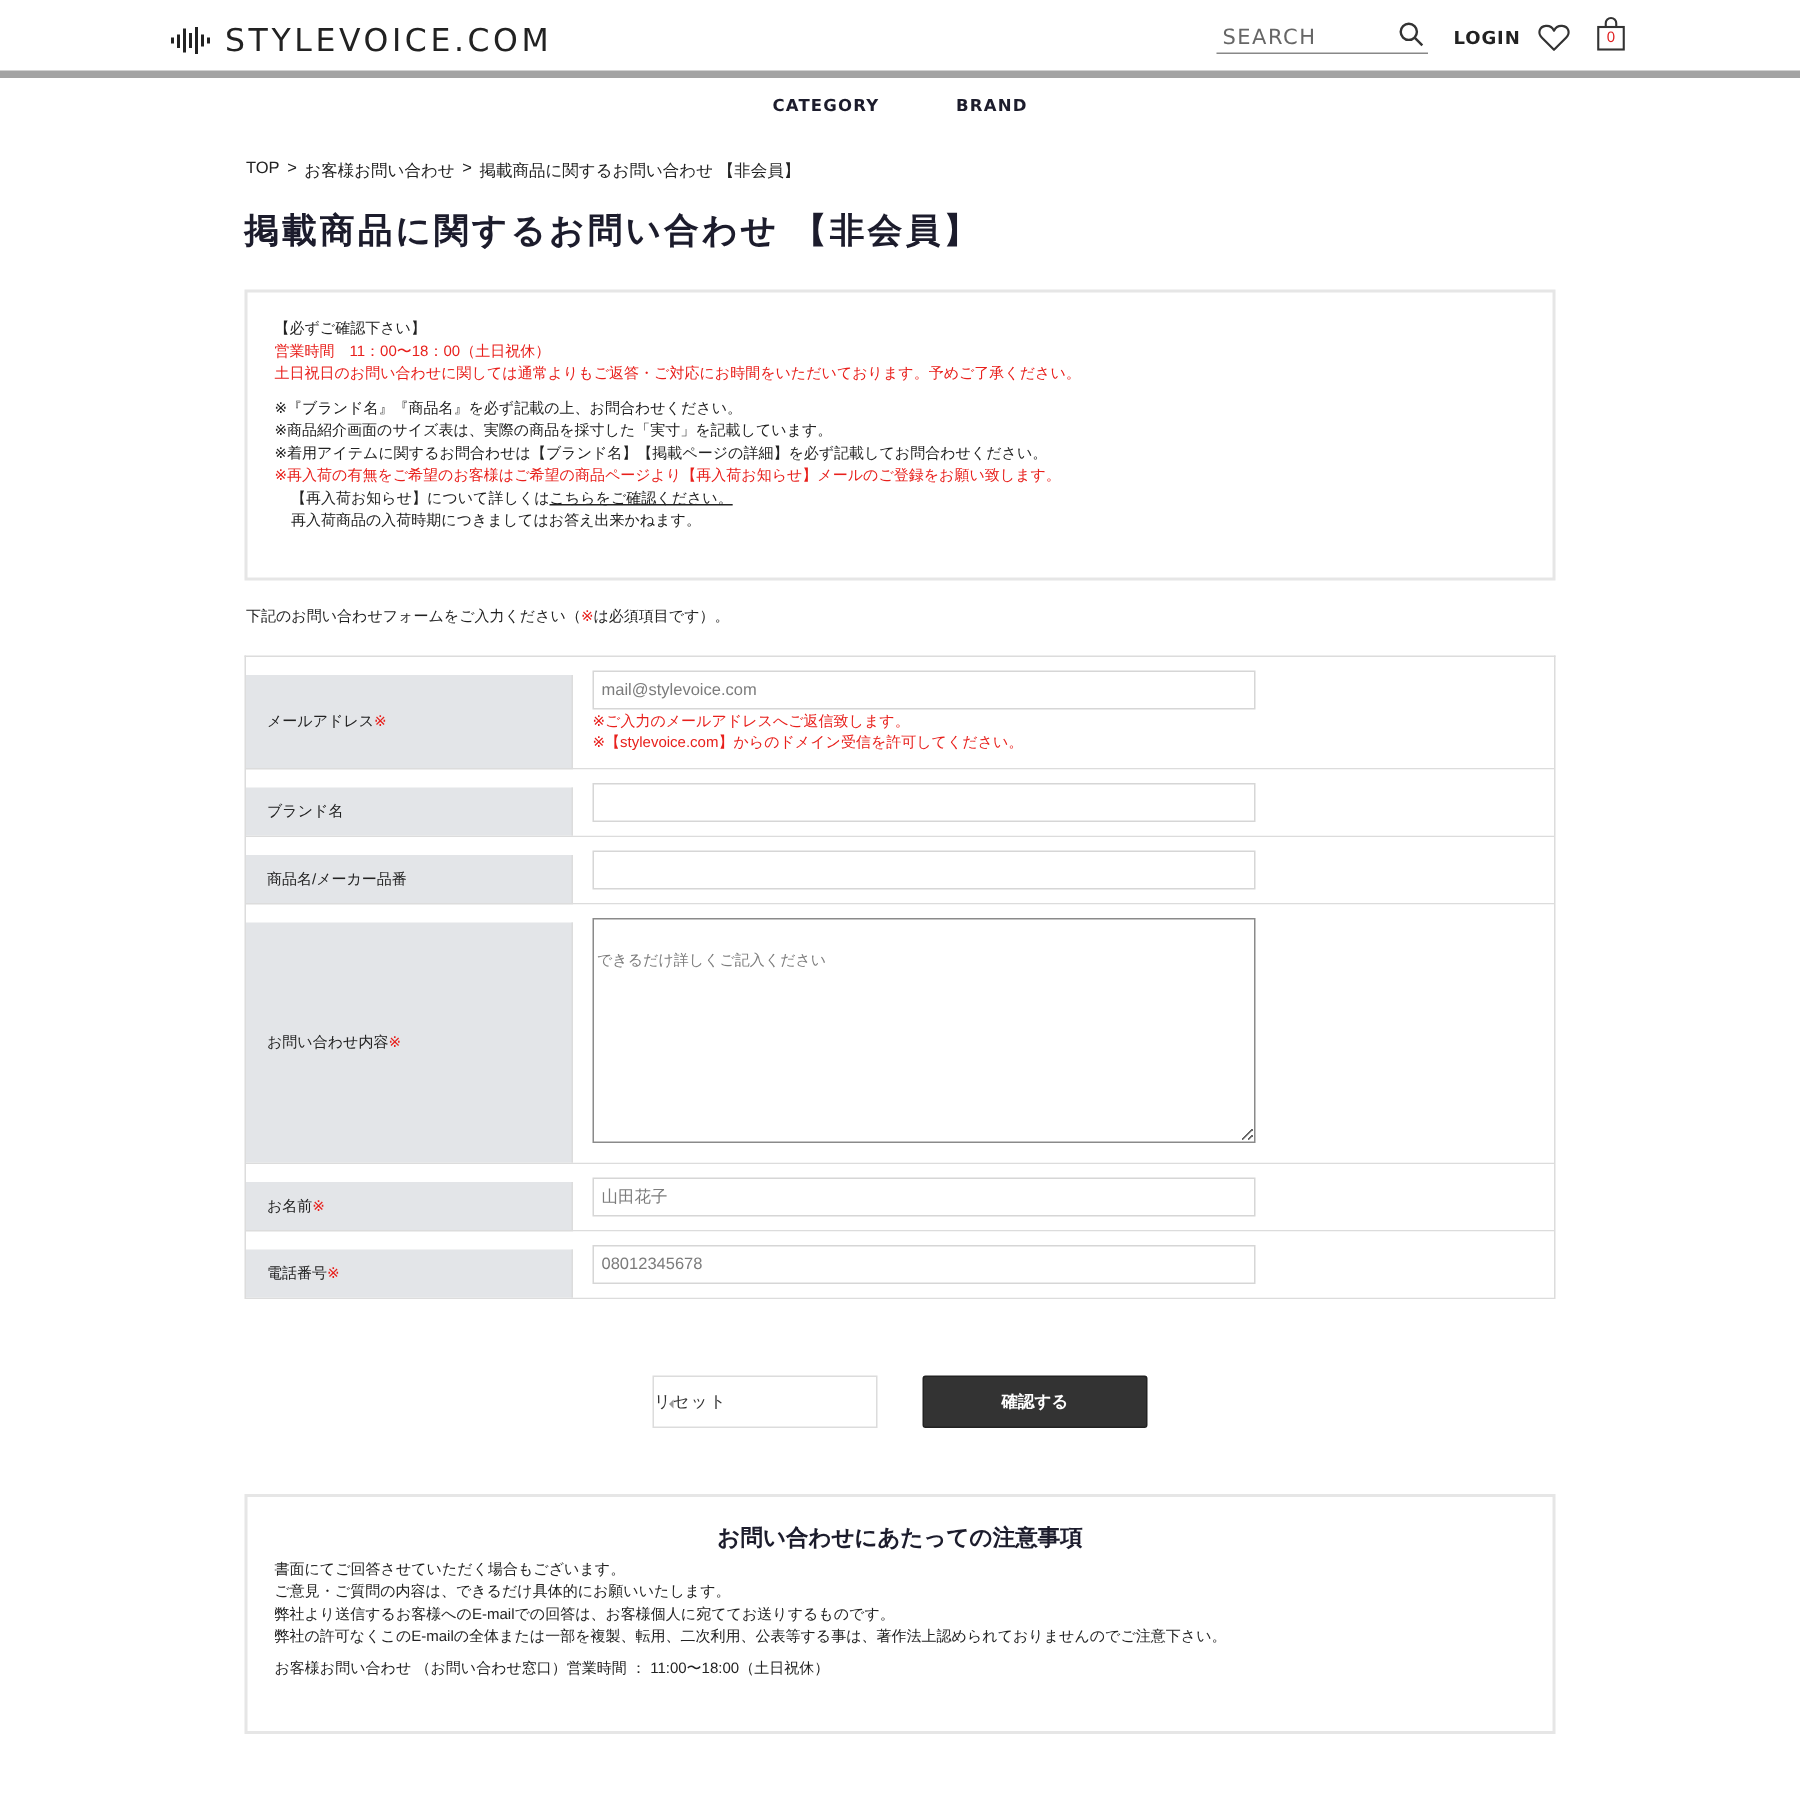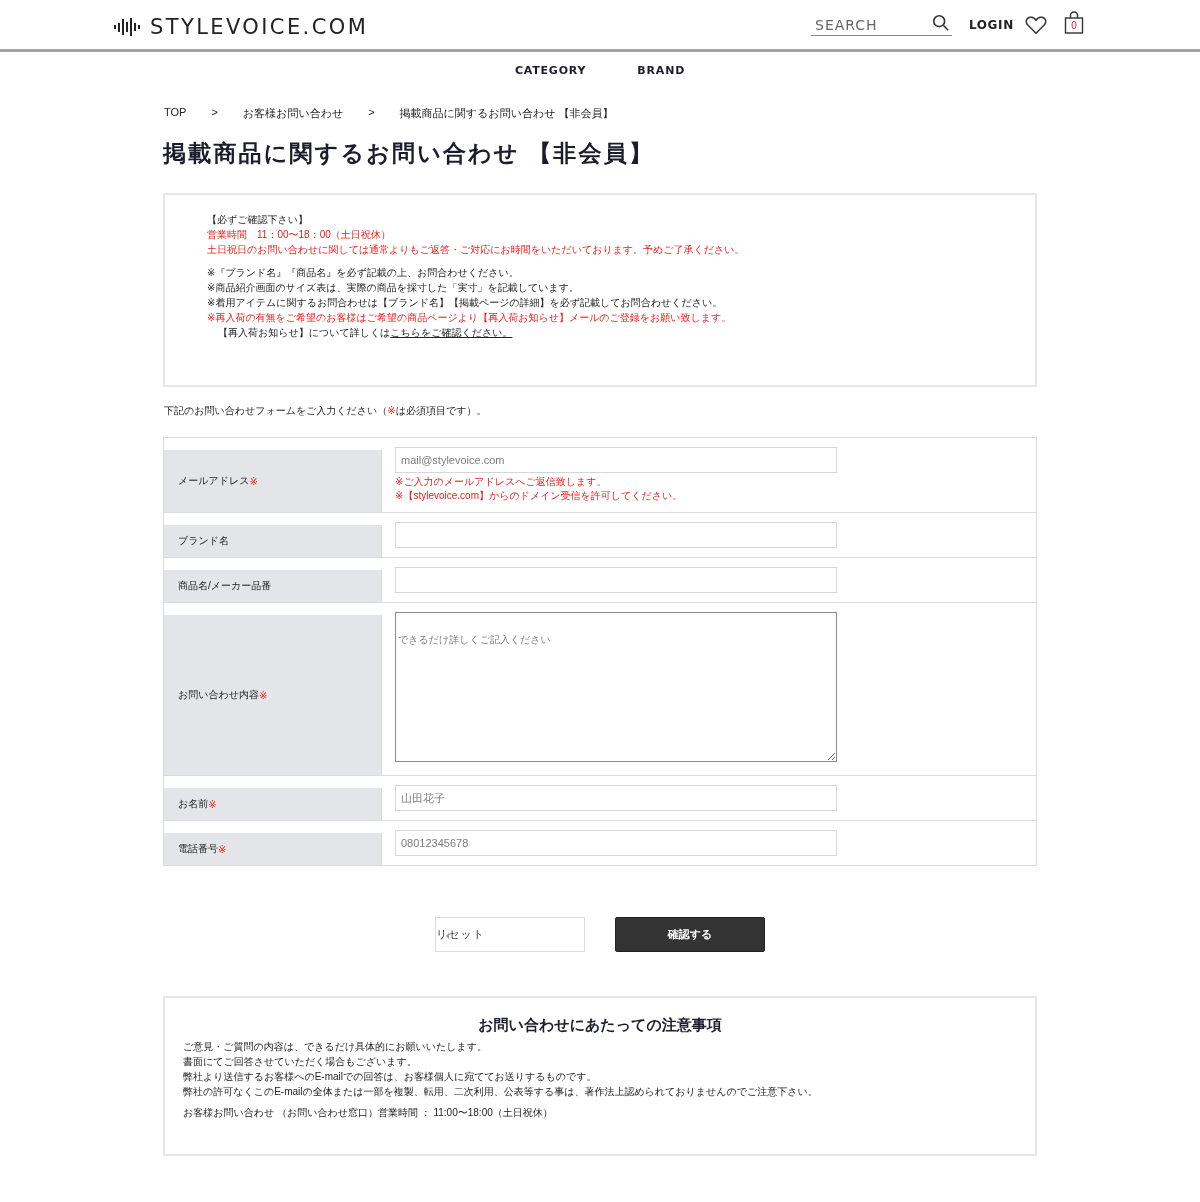--- a/index.html
+++ b/index.html
@@ -1,48 +1,48 @@
 <!DOCTYPE html>
 <html><head>
   <meta charset="utf-8">
   <style>
     * { box-sizing: border-box; margin: 0; padding: 0; }
     html, body { width: 1200px; background: #ffffff; }
     body { font-family: "Liberation Sans", "DejaVu Sans", sans-serif; color: #222; font-size: 11px; position: relative; height: 1202px; overflow: hidden; }
 
     
-    .header { position: absolute; left: 0; top: 0; width: 1200px; height: 52px; border-bottom: 3px solid #a3a3a3; }
+    .header { position: absolute; left: 0; top: 0; width: 1200px; height: 52px; border-bottom: 5px solid #a3a3a3; }
     .logo { position: absolute; left: 114px; top: 13px; display: flex; align-items: center; height: 28px; }
     .logo-mark { display: flex; align-items: center; gap: 2px; margin-right: 10px; height: 20px; }
     .logo-mark span { display: block; width: 2px; background: #222; }
     .logo-text { font-family: "DejaVu Sans", sans-serif; font-size: 21px; letter-spacing: 2.4px; color: #222; font-weight: normal; }
 
     .search { position: absolute; left: 811px; top: 13px; width: 141px; height: 23px; border-bottom: 1px solid #888; }
     .search-input { position: absolute; left: 4px; top: 4px; width: 110px; border: none; outline: none; background: transparent; font-family: "DejaVu Sans", sans-serif; font-size: 14px; letter-spacing: 1px; color: #444; }
     .search-input::placeholder { color: #666; }
     .search-icon { position: absolute; right: 2px; top: 1px; width: 18px; height: 18px; }
     .login { position: absolute; left: 969px; top: 18px; font-family: "DejaVu Sans", sans-serif; font-size: 12px; font-weight: bold; letter-spacing: 0.6px; color: #222; cursor: pointer; }
     .heart-icon { position: absolute; left: 1025px; top: 15px; width: 22px; height: 20px; cursor: pointer; }
     .cart { position: absolute; left: 1064px; top: 11px; width: 20px; height: 24px; cursor: pointer; }
     .cart-count { position: absolute; left: 0; top: 9px; width: 20px; text-align: center; font-size: 10px; color: #e02020; }
 
     
     .catnav { position: absolute; left: 0; top: 64px; width: 1200px; text-align: center; }
     .catnav a { font-family: "DejaVu Sans", sans-serif; font-size: 11px; font-weight: bold; letter-spacing: 0.8px; color: #1c1c2c; text-decoration: none; margin: 0 24px; cursor: pointer; }
 
     
-    .breadcrumb { position: absolute; left: 164px; top: 106px; font-size: 11px; color: #222; display: flex; gap: 22px; }
+    .breadcrumb { position: absolute; left: 164px; top: 106px; font-size: 11px; color: #222; display: flex; gap: 2px; }
     .breadcrumb a { color: #222; text-decoration: none; cursor: pointer; }
     .breadcrumb .sep { margin: 0 3px; }
 
     .page-title { position: absolute; left: 163px; top: 138px; font-size: 23px; font-weight: bold; color: #1c1c2c; letter-spacing: 2.2px; }
 
     
     .notice { position: absolute; left: 163px; top: 193px; width: 874px; height: 194px; border: 2px solid #e6e6e6; padding: 17px 18px; }
-    .notice p { font-size: 10px; line-height: 15px; color: #222; white-space: nowrap; margin-left: 24px; }
+    .notice p { font-size: 10px; line-height: 15px; color: #222; white-space: nowrap; }
     .notice .red { color: #e8201c; }
     .notice .gap { height: 8px; }
     .notice .indent { padding-left: 11px; }
     .notice a { color: #222; text-decoration: underline; cursor: pointer; }
 
     .form-intro { position: absolute; left: 164px; top: 404px; font-size: 10px; color: #222; }
     .form-intro .req { color: #e8201c; }
 
     
     .form-table { position: absolute; left: 163px; top: 437px; width: 874px; border: 1px solid #dcdcdc; border-bottom: none; }
@@ -125,20 +125,21 @@
 <div class="notice">
   <p>【必ずご確認下さい】</p>
   <p class="red">営業時間　11：00〜18：00（土日祝休）</p>
   <p class="red">土日祝日のお問い合わせに関しては通常よりもご返答・ご対応にお時間をいただいております。予めご了承ください。</p>
   <div class="gap"></div>
   <p>※『ブランド名』『商品名』を必ず記載の上、お問合わせください。</p>
   <p>※商品紹介画面のサイズ表は、実際の商品を採寸した「実寸」を記載しています。</p>
   <p>※着用アイテムに関するお問合わせは【ブランド名】【掲載ページの詳細】を必ず記載してお問合わせください。</p>
   <p class="red">※再入荷の有無をご希望のお客様はご希望の商品ページより【再入荷お知らせ】メールのご登録をお願い致します。</p>
   <p class="indent"><span>【再入荷お知らせ】について詳しくは</span><a>こちらをご確認ください。</a></p>
+  <p class="indent">再入荷商品の入荷時期につきましてはお答え出来かねます。</p>
 </div>
 
 <p class="form-intro"><span>下記のお問い合わせフォームをご入力ください（</span><span class="req">※</span><span>は必須項目です）。</span></p>
 
 <div class="form-table">
   <div class="row" style="height:75px">
     <div class="label">
         <span>メールアドレス</span>
         <span class="req">※</span>
       </div>
@@ -196,19 +197,19 @@
 <button class="btn-reset">
   <span class="arrow"></span>
   <span>リセット</span>
 </button>
 <button class="btn-confirm">
   <span>確認する</span>
 </button>
 
 <div class="notes">
   <h2>お問い合わせにあたっての注意事項</h2>
+  <p>書面にてご回答させていただく場合もございます。</p>
   <p>ご意見・ご質問の内容は、できるだけ具体的にお願いいたします。</p>
-  <p>書面にてご回答させていただく場合もございます。</p>
   <p>弊社より送信するお客様へのE-mailでの回答は、お客様個人に宛ててお送りするものです。</p>
   <p>弊社の許可なくこのE-mailの全体または一部を複製、転用、二次利用、公表等する事は、著作法上認められておりませんのでご注意下さい。</p>
   <div class="gap"></div>
   <p>お客様お問い合わせ （お問い合わせ窓口）営業時間 ： 11:00〜18:00（土日祝休）</p>
 </div>
 
 </body></html>

